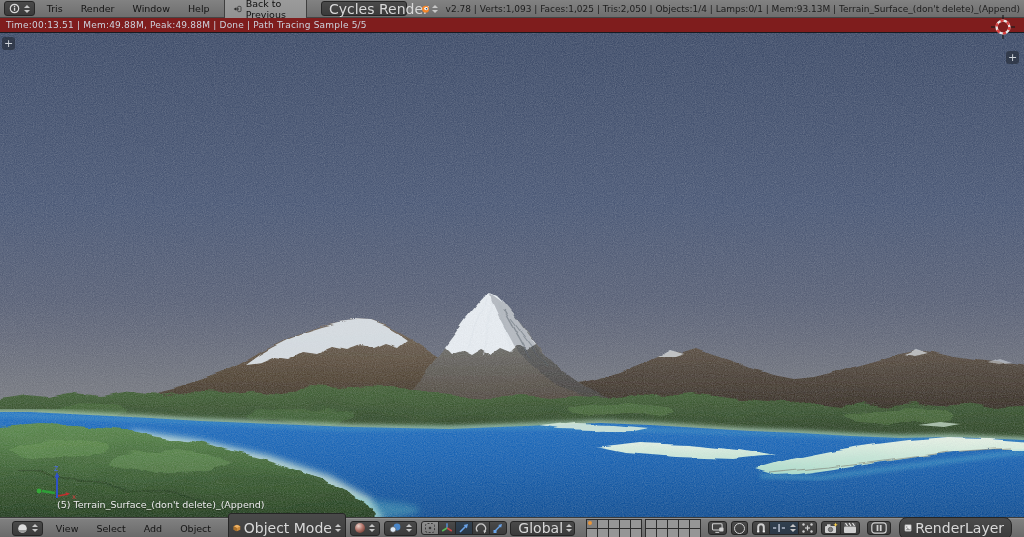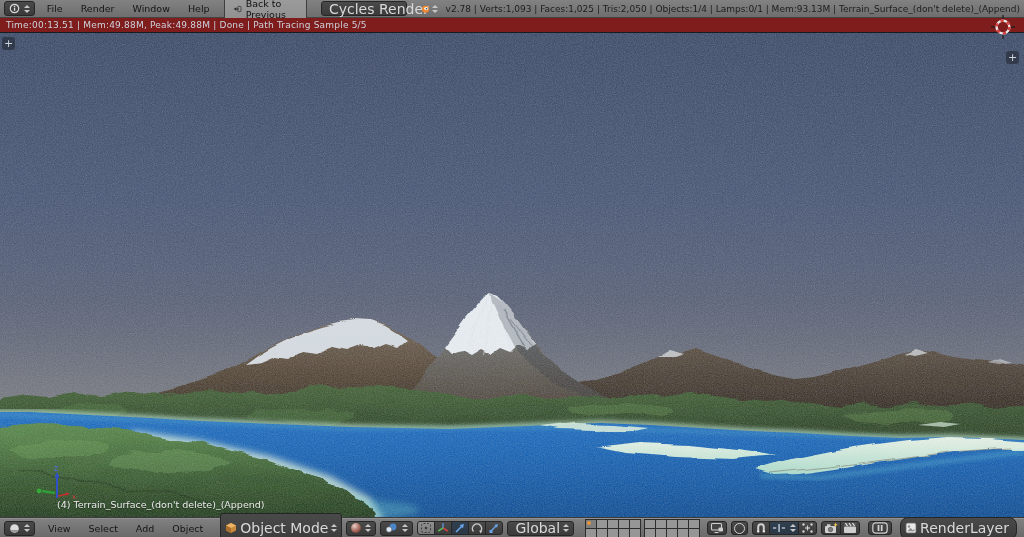--- a/index.html
+++ b/index.html
@@ -12,21 +12,21 @@
           border-bottom:1px solid #454545;display:flex;align-items:center;
           padding:0 4px;box-sizing:border-box;}
   .statusbar{position:absolute;top:18px;left:0;right:0;height:15px;
           background:#7f1d1d;border-bottom:1px solid #171b22;
           display:flex;align-items:center;padding-left:6px;box-sizing:border-box;
           color:#ccd3dd;font-size:9px;letter-spacing:.2px;}
   .viewport{position:absolute;top:33px;left:0;width:1024px;height:485px;background:#46546f;}
   .bottombar{position:absolute;bottom:0;left:0;right:0;height:19px;
           background:linear-gradient(#808080,#6a6a6a);
           border-top:1px solid #909090;box-shadow:0 -1px 0 #3c3c3c;
-          display:flex;align-items:center;padding:0 4px;box-sizing:border-box;}
+          display:flex;align-items:center;padding:0 12px;box-sizing:border-box;}
   .menu{padding:0 9px;font-size:9.5px;color:#151515;cursor:default;}
   .stats{margin-left:16px;color:#1d1d1d;font-size:9px;white-space:nowrap;}
   
   .sel,.iconbtn{display:flex;align-items:center;height:14px;
        background:linear-gradient(#4a4a4a,#3a3a3a);border:1px solid #262626;
        border-radius:3px;color:#d9d9d9;padding:0 4px;box-sizing:border-box;}
   .sel .sel-label{margin:12px 3px;font-size:14px;color:#d9d9d9;white-space:nowrap;}
   .iconbtn{justify-content:center;padding:0 2px;min-width:17px;border-radius:0;margin-left:-1px;}
   .group{display:flex;}
   .group .iconbtn:first-child{border-radius:3px 0 0 3px;margin-left:0;}
@@ -75,21 +75,21 @@
         <circle cx="5.5" cy="5.5" r="4.2" fill="none" stroke="#d8d8d8" stroke-width="1.2"></circle>
         <rect x="4.9" y="4.6" width="1.3" height="3.2" fill="#d8d8d8"></rect>
         <rect x="4.9" y="2.7" width="1.3" height="1.3" fill="#d8d8d8"></rect>
       </svg>
       <span class="arr">
           <i class="u"></i>
           <i class="d"></i>
         </span>
     </div>
     <span class="gap4"></span>
-    <div class="menu">File</div>
+    <div class="menu">Tris</div>
     <div class="menu">Render</div>
     <div class="menu">Window</div>
     <div class="menu">Help</div>
     <span class="gap8"></span>
     <div class="lightbtn">
       <svg width="13" height="10" viewBox="0 0 13 10" style="margin-right:4px">
         <rect x="7" y="1" width="5" height="8" rx="1.5" fill="none" stroke="#2c2c2c" stroke-width="1.1"></rect>
         <line x1="4" y1="5" x2="9" y2="5" stroke="#2c2c2c" stroke-width="1.3"></line>
         <path d="M1,5 L5,2.2 L5,7.8 Z" fill="#2c2c2c"></path>
       </svg>
@@ -253,21 +253,21 @@
       <text x="24" y="8" font-size="8" fill="#4a6ede" font-family="DejaVu Sans">z</text>
       <line x1="27" y1="13" x2="27" y2="35" stroke="#2f52c8" stroke-width="2"></line>
       <path d="M 27,9 L 24.5,14.5 L 29.5,14.5 Z" fill="#2f52c8"></path>
       <line x1="28" y1="33" x2="38" y2="31" stroke="#c03030" stroke-width="1.6"></line>
       <path d="M 40,30.6 L 35.5,29.3 L 36.2,32.8 Z" fill="#c03030"></path>
       <text x="42" y="36" font-size="7" fill="#d04040" font-family="DejaVu Sans">x</text>
       <line x1="25" y1="30" x2="12" y2="28" stroke="#2f9e38" stroke-width="2.6"></line>
       <circle cx="9" cy="28" r="2.4" fill="#35a838"></circle>
     </svg>
 
-    <div class="obj-label">(4) Terrain_Surface_(don't delete)_(Append)</div>
+    <div class="obj-label">(5) Terrain_Surface_(don't delete)_(Append)</div>
   </div>
 
   <svg class="cursor3d" width="24" height="24" viewBox="0 0 24 24">
     <line x1="12" y1="0" x2="12" y2="4.5" stroke="#1c1c1c" stroke-width="1.2"></line>
     <line x1="12" y1="19.5" x2="12" y2="24" stroke="#1c1c1c" stroke-width="1.2"></line>
     <line x1="0" y1="12" x2="4.5" y2="12" stroke="#1c1c1c" stroke-width="1.2"></line>
     <line x1="19.5" y1="12" x2="24" y2="12" stroke="#1c1c1c" stroke-width="1.2"></line>
     <circle cx="12" cy="12" r="6.4" fill="none" stroke="#e8e8e8" stroke-width="2.4"></circle>
     <circle cx="12" cy="12" r="6.4" fill="none" stroke="#d84040" stroke-width="2.4" stroke-dasharray="3.35 3.35"></circle>
   </svg>

